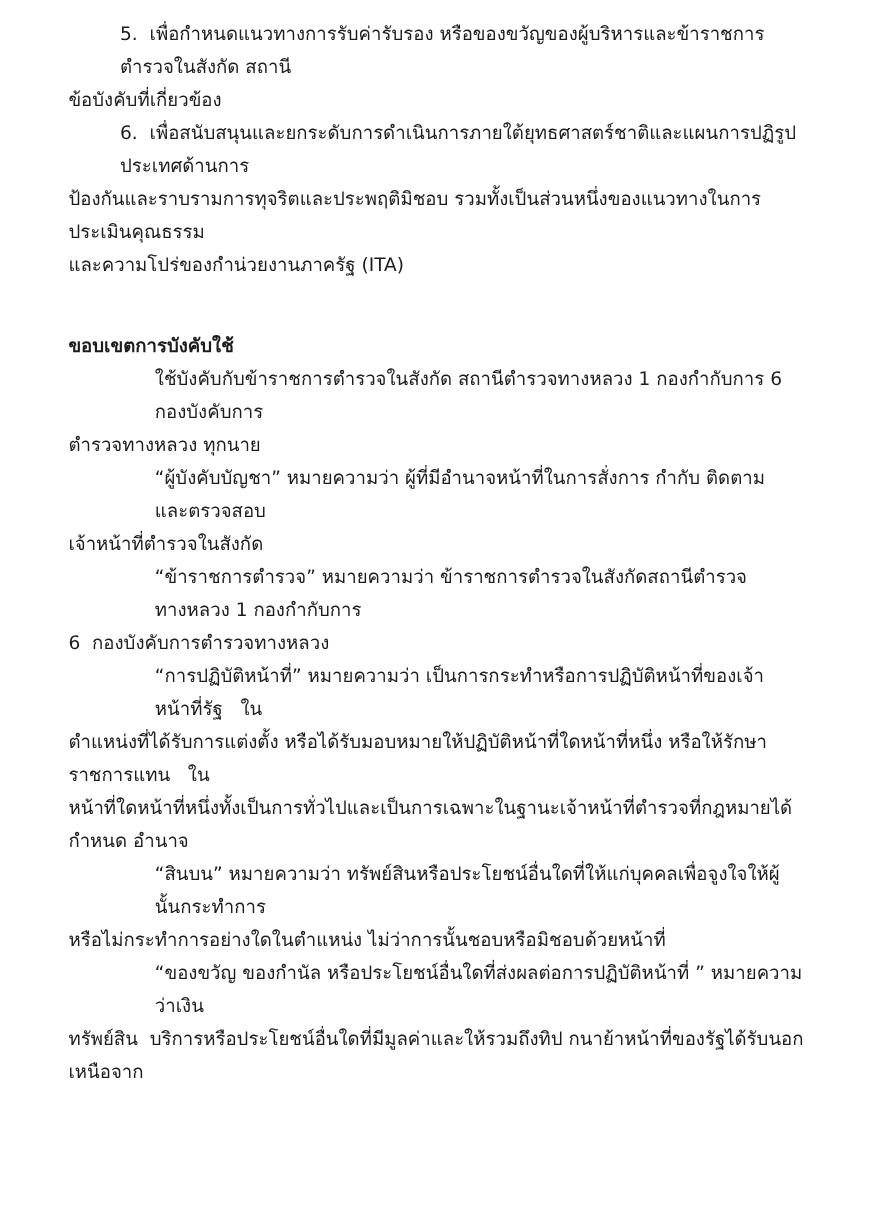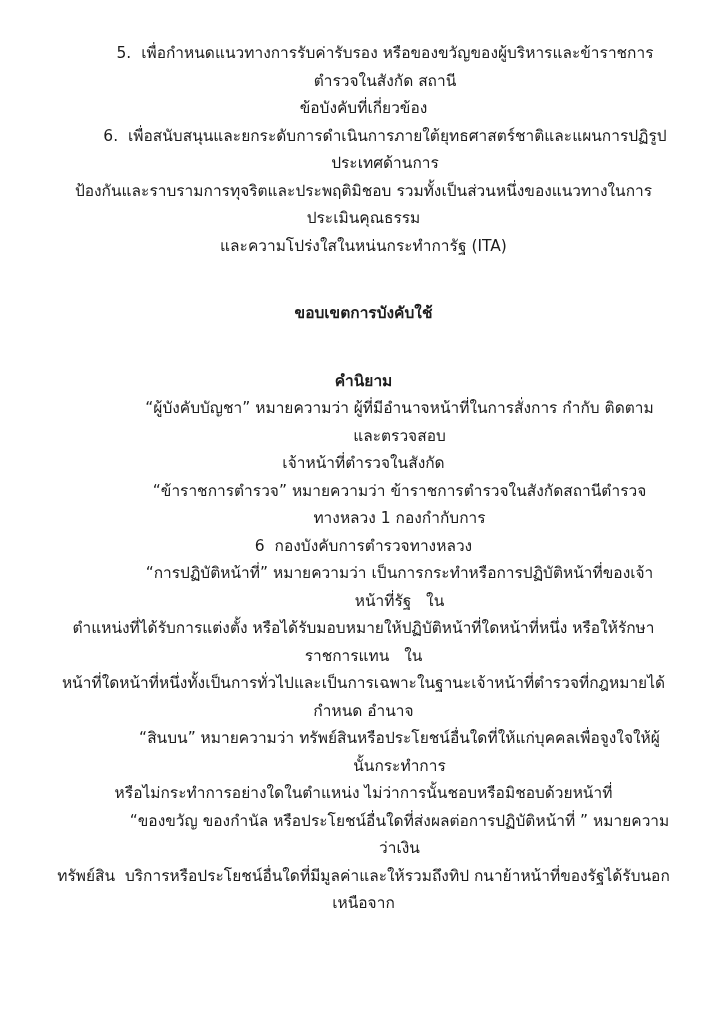--- a/index.html
+++ b/index.html
@@ -7,27 +7,26 @@
     padding: 0;
     background: #ffffff;
   }
   .page {
     position: relative;
     width: 724px;
     height: 1024px;
     margin: 0 auto;
     background: #ffffff;
     box-sizing: border-box;
-    padding: 40px 54px 0 57px;
+    padding: 15px 54px 0 57px;
     font-family: "DejaVu Sans", "Liberation Sans", sans-serif;
     font-size: 15.5px;
     line-height: 27.5px;
     color: #1c1c1c;
     overflow: hidden;
-    text-align: center;
   }
   .block { margin: 0; }
   .block .line {
     white-space: pre-wrap;
     min-height: 27.5px;
   }
   
   .block.list-item .line.first   { padding-left: 43px; }
   .block.paragraph .line.first   { padding-left: 72px; }
   .block.heading {
@@ -41,27 +40,28 @@
 
 <main class="page" style="background: rgb(255, 255, 255); color: rgb(28, 28, 28);">
   <div id="doc-blocks">
       <div class="block list-item">
         <div class="line first">5.  เพื่อกำหนดแนวทางการรับค่ารับรอง หรือของขวัญของผู้บริหารและข้าราชการตำรวจในสังกัด สถานี</div>
         <div class="line">ข้อบังคับที่เกี่ยวข้อง</div>
       </div>
       <div class="block list-item">
         <div class="line first">6.  เพื่อสนับสนุนและยกระดับการดำเนินการภายใต้ยุทธศาสตร์ชาติและแผนการปฏิรูปประเทศด้านการ</div>
         <div class="line">ป้องกันและราบรามการทุจริตและประพฤติมิชอบ รวมทั้งเป็นส่วนหนึ่งของแนวทางในการประเมินคุณธรรม</div>
-        <div class="line">และความโปร่งใสในหน่นกระทำการัฐ (ITA)</div>
+        <div class="line">และความโปร่ของกำน่วยงานภาครัฐ (ITA)</div>
       </div>
       <div class="block heading">
         <div class="line">ขอบเขตการบังคับใช้</div>
       </div>
-      <div class="block heading">
-        <div class="line">คำนิยาม</div>
+      <div class="block paragraph">
+        <div class="line first">ใช้บังคับกับข้าราชการตำรวจในสังกัด สถานีตำรวจทางหลวง 1 กองกำกับการ 6 กองบังคับการ</div>
+        <div class="line">ตำรวจทางหลวง ทุกนาย</div>
       </div>
       <div class="block paragraph">
         <div class="line first">“ผู้บังคับบัญชา” หมายความว่า ผู้ที่มีอำนาจหน้าที่ในการสั่งการ กำกับ ติดตาม และตรวจสอบ</div>
         <div class="line">เจ้าหน้าที่ตำรวจในสังกัด</div>
       </div>
       <div class="block paragraph">
         <div class="line first">“ข้าราชการตำรวจ” หมายความว่า ข้าราชการตำรวจในสังกัดสถานีตำรวจทางหลวง 1 กองกำกับการ</div>
         <div class="line">6  กองบังคับการตำรวจทางหลวง</div>
       </div>
       <div class="block paragraph">

